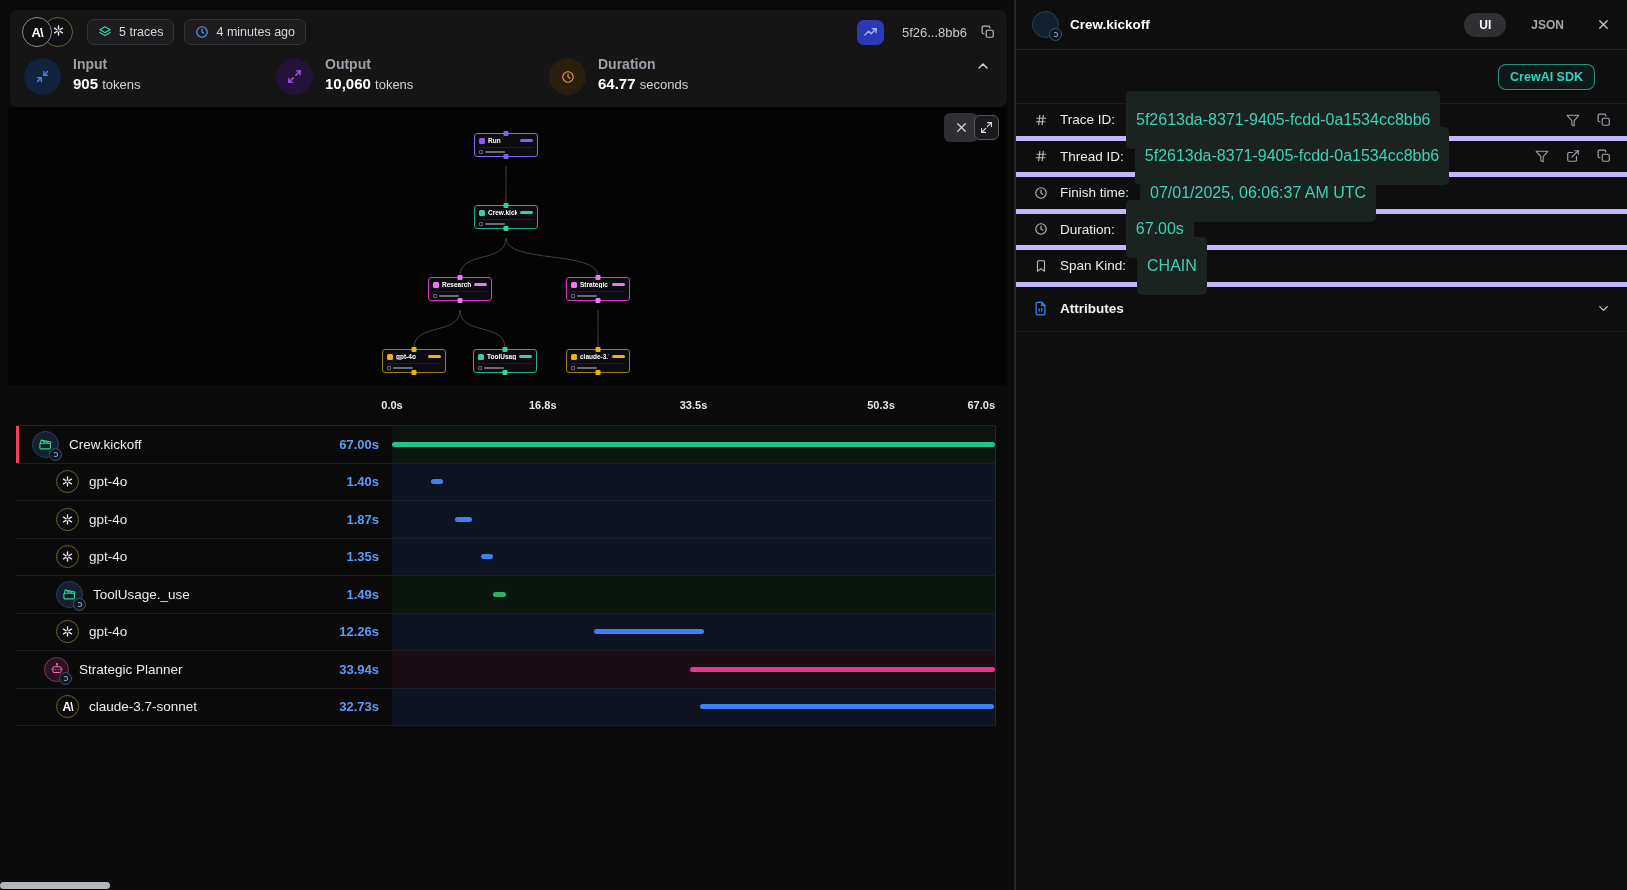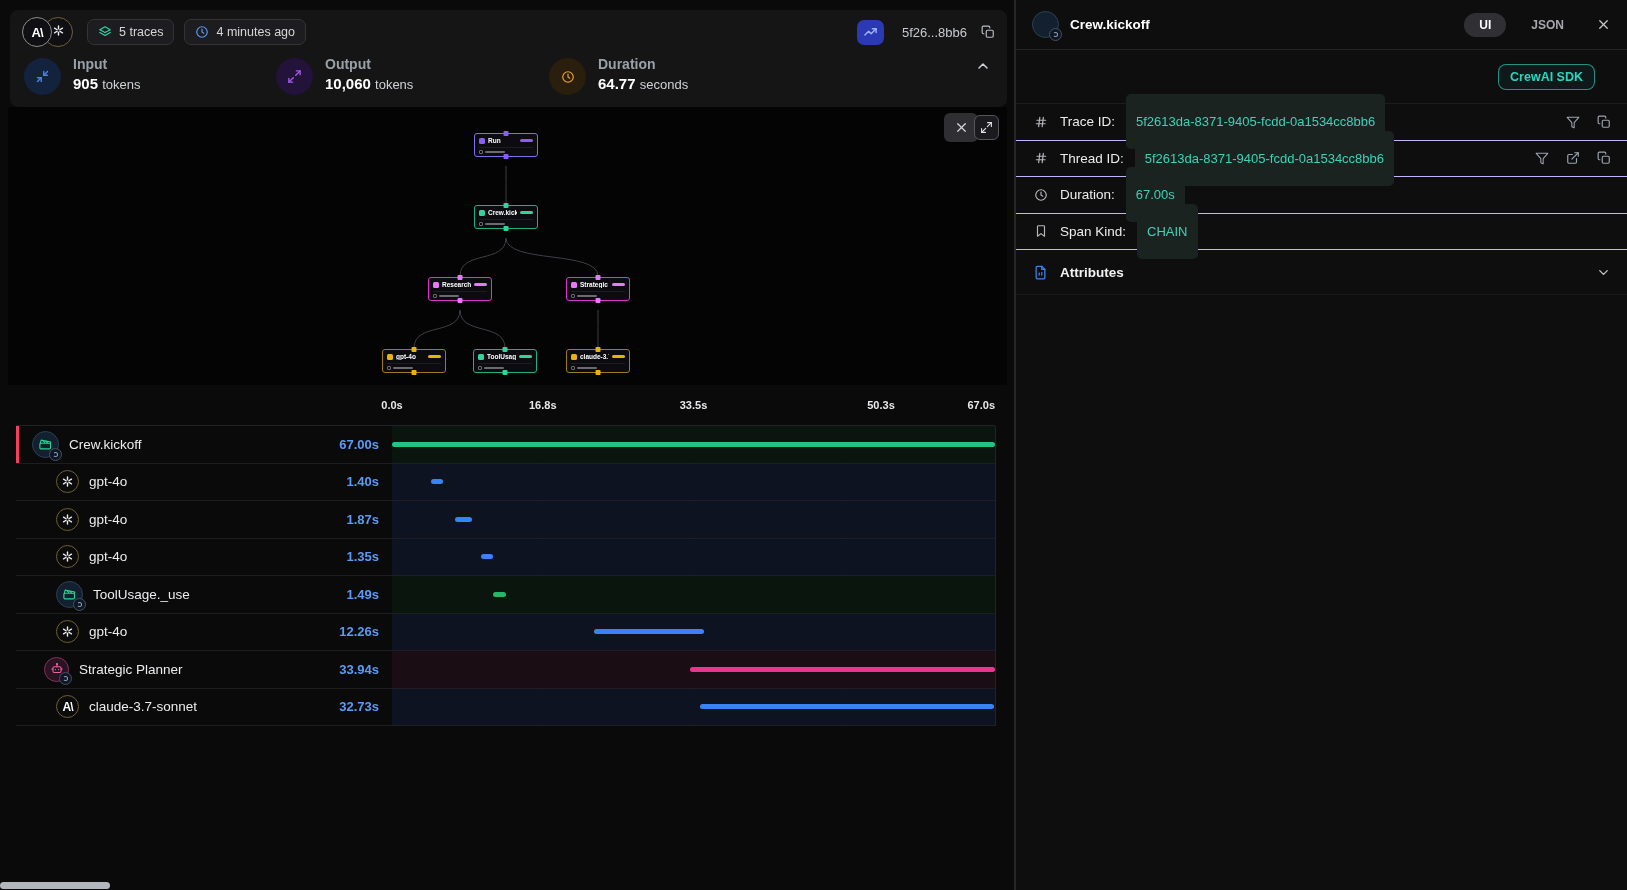--- a/index.html
+++ b/index.html
@@ -102,24 +102,24 @@
   .tab-pill { padding:5px 15px; border-radius:999px; font-size:12px; font-weight:bold; cursor:pointer; }
   .tab-pill.active { background:#303034; color:#fff; }
   .tab-pill.inactive { color:#a6a6ac; background:transparent; }
   .panel-close { color:#c9c9cd; margin-left:6px; }
 
   .sdk-row { display:flex; justify-content:flex-end; padding:14px 32px 13px; border-bottom:1px solid #1d1d20; }
   .sdk-badge { font-size:12.5px; font-weight:bold; color:#2dd4bf; border:1px solid rgba(45,212,191,.65);
     background:rgba(45,212,191,.06); border-radius:8px; padding:5px 11px; }
 
   .field { display:flex; align-items:center; gap:11px; height:36.5px; padding:0 16px;
-    border-bottom:1px solid #c4b5fd; }
+    border-bottom:5px solid #c4b5fd; }
   .field-ico { color:#b6b6bc; width:17px; display:flex; justify-content:center; flex:0 0 auto; }
   .field-label { font-size:13.5px; color:#ececee; font-weight:500; white-space:nowrap; }
-  .field-value { font-size:13px; color:#3fd0b5; background:#1b2321; border-radius:5px;
+  .field-value { font-size:16px; color:#3fd0b5; background:#1b2321; border-radius:5px;
     padding:20px 10px; white-space:nowrap; }
   .field-actions { margin-left:auto; display:flex; gap:17px; color:#9ca3af; }
   .field-actions .icon-btn { color:#9ca3af; }
 
   .attributes-row { display:flex; align-items:center; gap:11px; height:45px; padding:0 16px;
     border-bottom:1px solid #19191c; }
   .attributes-label { font-size:13.5px; font-weight:bold; color:#f2f2f4; }
   .attributes-chevron { margin-left:auto; color:#c3c3c8; }
 </style>
 </head>
@@ -591,20 +591,31 @@
           </span>
         </div>
       </div>
       <div class="field">
         <span class="field-ico">
           <svg width="14" height="14" viewBox="0 0 24 24" fill="none" stroke="currentColor" stroke-width="2" stroke-linecap="round" stroke-linejoin="round">
             <circle cx="12" cy="12" r="9"></circle>
             <path d="M12 7v5l3 2"></path>
           </svg>
         </span>
+        <span class="field-label">Finish time:</span>
+        <span class="field-value">07/01/2025, 06:06:37 AM UTC</span>
+        <div class="field-actions"></div>
+      </div>
+      <div class="field">
+        <span class="field-ico">
+          <svg width="14" height="14" viewBox="0 0 24 24" fill="none" stroke="currentColor" stroke-width="2" stroke-linecap="round" stroke-linejoin="round">
+            <circle cx="12" cy="12" r="9"></circle>
+            <path d="M12 7v5l3 2"></path>
+          </svg>
+        </span>
         <span class="field-label">Duration:</span>
         <span class="field-value">67.00s</span>
         <div class="field-actions"></div>
       </div>
       <div class="field">
         <span class="field-ico">
           <svg width="14" height="14" viewBox="0 0 24 24" fill="none" stroke="currentColor" stroke-width="2" stroke-linecap="round" stroke-linejoin="round">
             <path d="M18 21 12 16.5 6 21V4.5A1.5 1.5 0 0 1 7.5 3h9A1.5 1.5 0 0 1 18 4.5z"></path>
           </svg>
         </span>

